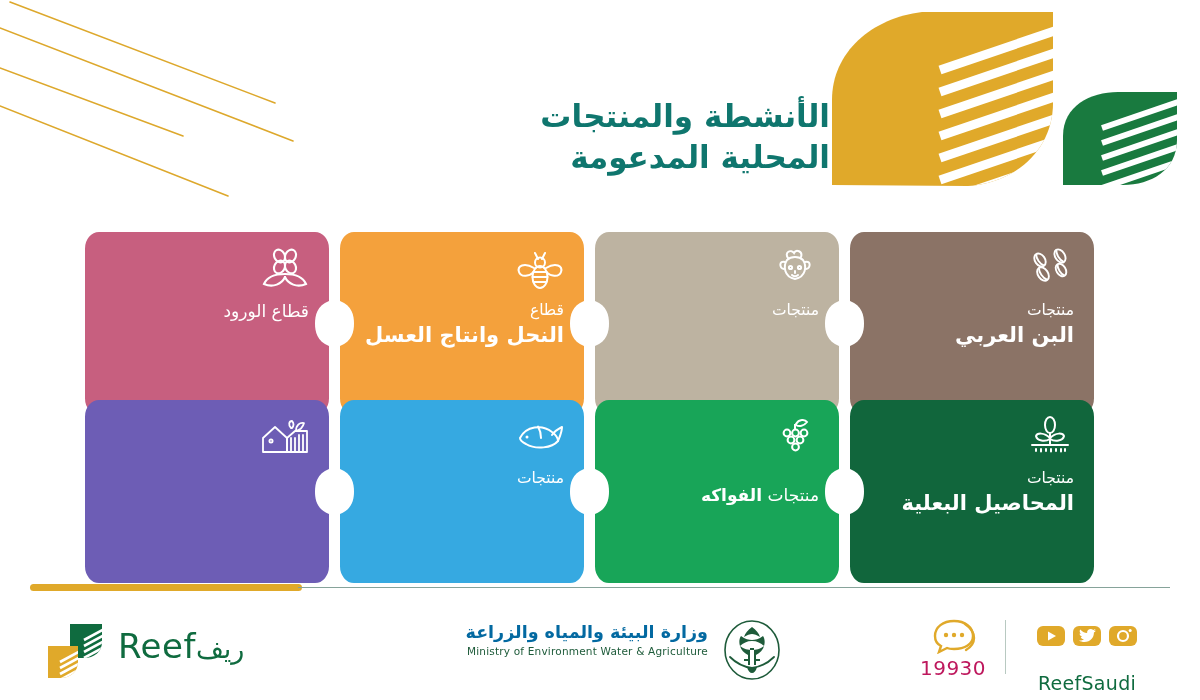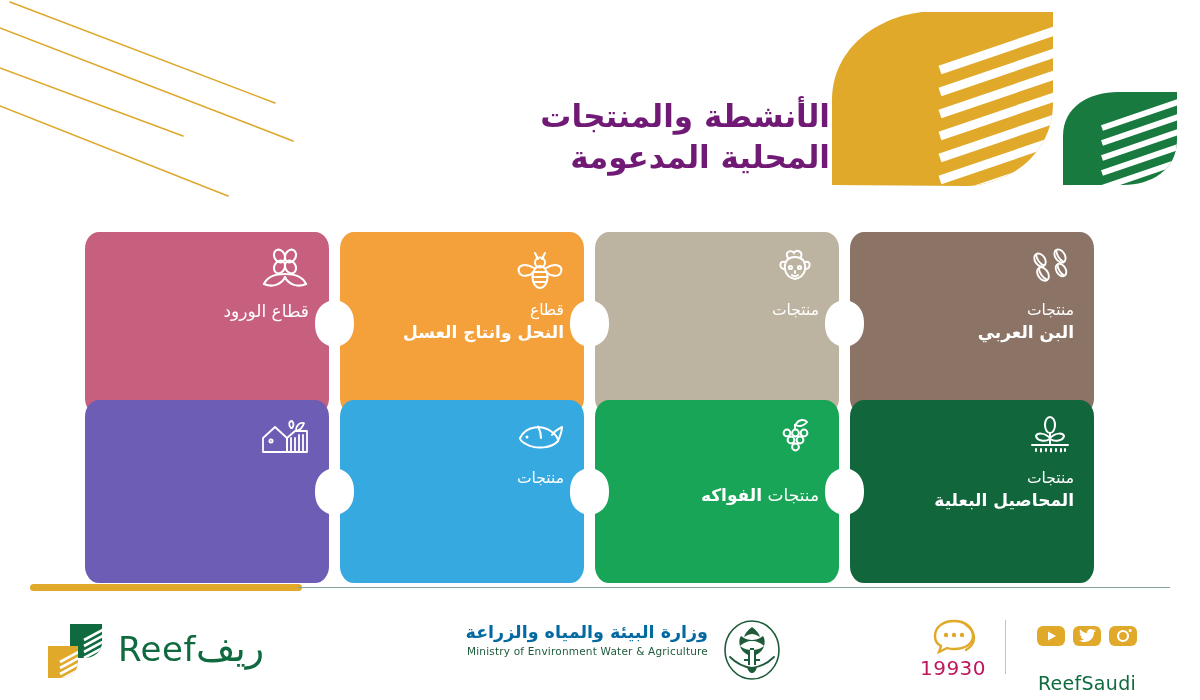--- a/index.html
+++ b/index.html
@@ -11,21 +11,21 @@
 
   
   #brand-mark { position:absolute; top:0; left:810px; width:390px; height:210px; pointer-events:none; }
 
   
   #title-block {
     position:absolute; top:96px; left:360px; width:470px;
     text-align:right; direction:rtl;
   }
   #title-block .line {
-    font-size:31px; font-weight:bold; color:#701a75; line-height:1.32;
+    font-size:31px; font-weight:bold; color:#0f766e; line-height:1.32;
     letter-spacing:-0.3px;
   }
 
   
   #card-grid {
     position:absolute; left:85px; top:232px; width:1030px; height:322px;
   }
   .card {
     position:absolute; width:244px; height:183px;
     border-radius:14px; overflow:visible;
@@ -36,21 +36,21 @@
   .card .shape svg { display:block; width:100%; height:100%; overflow:visible;}
   .card .icon {
     position:absolute; top:14px; right:18px; width:52px; height:48px;
   }
   .card .icon svg { display:block; width:100%; height:100%; }
   .card .labels {
     position:absolute; right:20px; left:20px; top:68px;
     text-align:right; color:#ffffff; line-height:1.38;
   }
   .card .l1 { font-size:15.5px; font-weight:400; letter-spacing:0.4px; }
-  .card .l2 { font-size:17px; font-weight:bold; }
+  .card .l2 { font-size:21px; font-weight:bold; }
   .card.single .labels { top:84px; }
   .card.single .inline { font-size:17px; }
   .card.single .inline .w1 { font-weight:400; }
   .card.single .inline .w2 { font-weight:bold;margin-top:40px; }
 
   
   #divider { position:absolute; left:30px; top:584px; width:1140px; height:8px; }
   #divider .gold { position:absolute; left:0; top:0; width:272px; height:7px;
                    background:#e0a92a; border-radius:4px; }
   #divider .thin { position:absolute; left:268px; top:3px; width:872px; height:1px;
@@ -59,21 +59,21 @@
   
   #footer { position:absolute; left:0; top:600px; width:1200px; height:100px; }
 
   #reef-logo { position:absolute; left:44px; top:18px; width:260px; height:66px; }
   #reef-logo .mark { position:absolute; left:0; top:2px; width:70px; height:60px; }
   #reef-logo .wordmark {
     position:absolute; left:74px; top:8px; width:188px; height:48px;
     color:#0f6b3f; font-size:34px; font-weight:400; letter-spacing:0.5px;
     white-space:nowrap;
   }
-  #reef-logo .wordmark .ar { font-size:38px; margin-right:4px; }
+  #reef-logo .wordmark .ar { font-size:27px; margin-right:4px; }
 
   #ministry { position:absolute; left:400px; top:22px; width:390px; height:58px; }
   #ministry .texts { position:absolute; right:82px; top:0; text-align:right; direction:rtl; }
   #ministry .ar { font-size:17.5px; color:#0369a1; letter-spacing:0.2px; white-space:nowrap;font-weight:bold; }
   #ministry .en { font-size:10.5px; color:#1e5b3a; letter-spacing:0.2px; white-space:nowrap; margin-top:3px; direction:ltr; text-align:right;}
   #ministry .emblem { position:absolute; right:0; top:-3px; width:76px; height:62px; }
 
   #contact { position:absolute; left:905px; top:18px; width:250px; height:66px; }
   #contact .hotline { position:absolute; left:0; top:0; width:96px; text-align:center; }
   #contact .hotline .bubble { width:48px; height:36px; margin:0 auto; }

